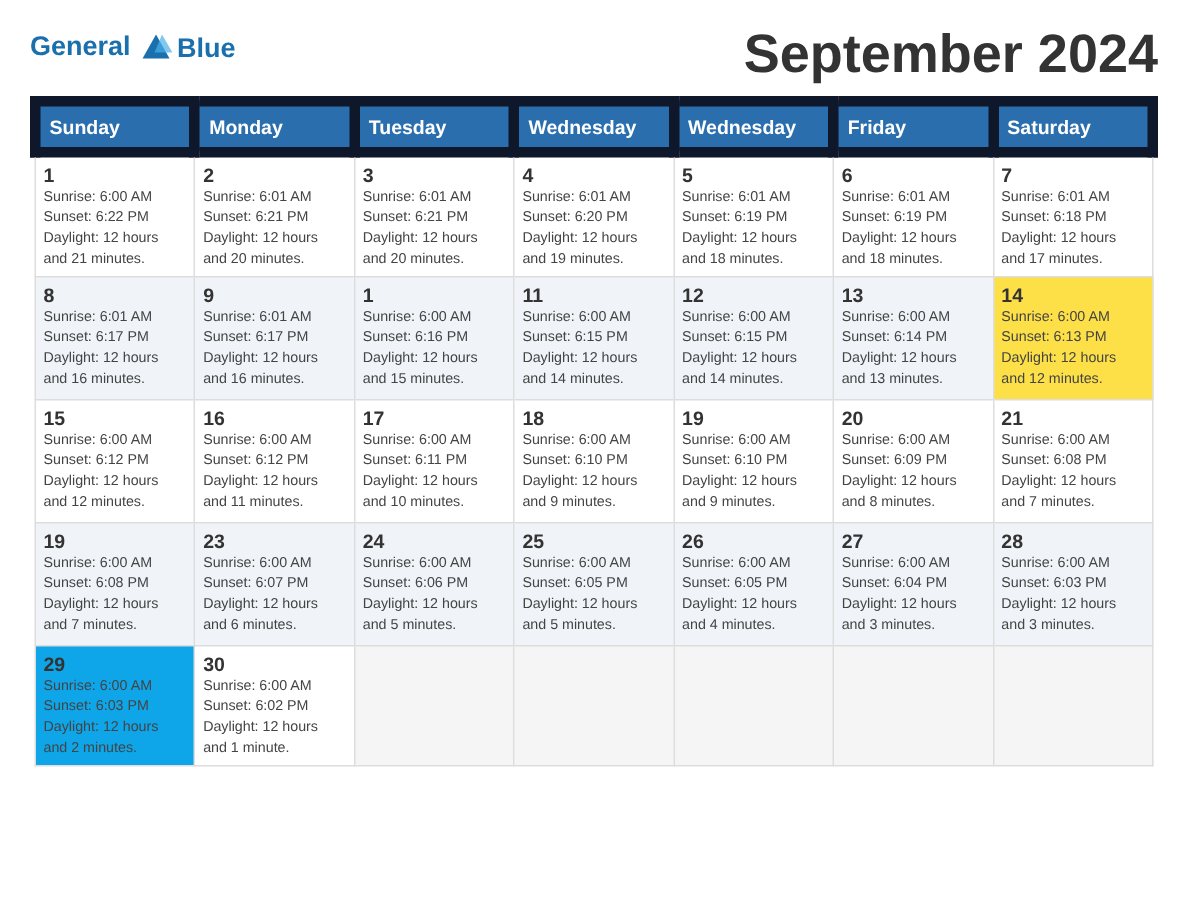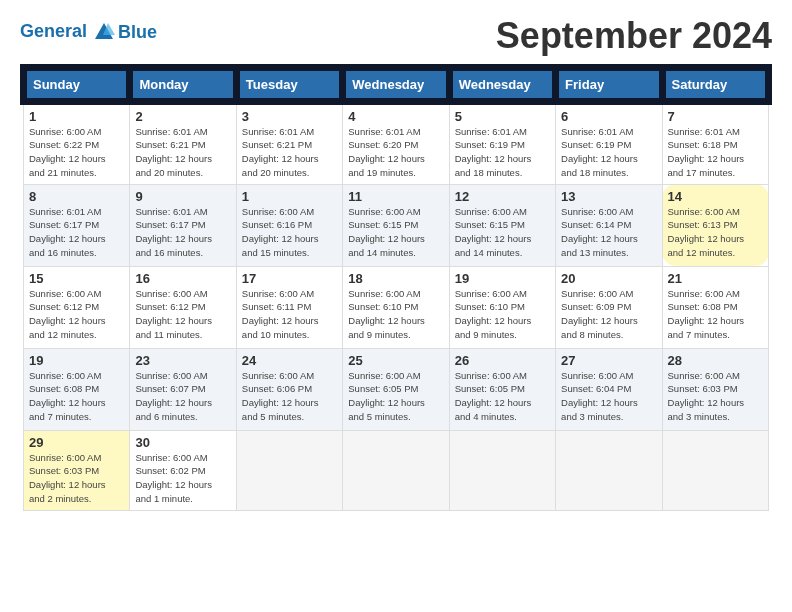--- a/index.html
+++ b/index.html
@@ -209,21 +209,21 @@
 Daylight: 12 hours
 and 14 minutes.</div>
           </td>
           <td style="background-color: rgb(240, 244, 248);">
             <span class="day-number">13</span>
             <div class="day-info" style="white-space: pre-line;">Sunrise: 6:00 AM
 Sunset: 6:14 PM
 Daylight: 12 hours
 and 13 minutes.</div>
           </td>
-          <td style="background-color: #fef9c3; border-radius: 14px;">
+          <td style="background-color: #fde047;">
             <span class="day-number">14</span>
             <div class="day-info" style="white-space: pre-line;">Sunrise: 6:00 AM
 Sunset: 6:13 PM
 Daylight: 12 hours
 and 12 minutes.</div>
           </td>
         </tr>
         <tr>
           <td style="background-color: rgb(255, 255, 255);">
             <span class="day-number">15</span>
@@ -320,21 +320,21 @@
           </td>
           <td style="background-color: rgb(240, 244, 248);">
             <span class="day-number">28</span>
             <div class="day-info" style="white-space: pre-line;">Sunrise: 6:00 AM
 Sunset: 6:03 PM
 Daylight: 12 hours
 and 3 minutes.</div>
           </td>
         </tr>
         <tr class="last-row">
-          <td style="background-color: #fef9c3;">
+          <td style="background-color: #0ea5e9;">
             <span class="day-number">29</span>
             <div class="day-info" style="white-space: pre-line;">Sunrise: 6:00 AM
 Sunset: 6:03 PM
 Daylight: 12 hours
 and 2 minutes.</div>
           </td>
           <td style="background-color: rgb(255, 255, 255);">
             <span class="day-number">30</span>
             <div class="day-info" style="white-space: pre-line;">Sunrise: 6:00 AM
 Sunset: 6:02 PM

